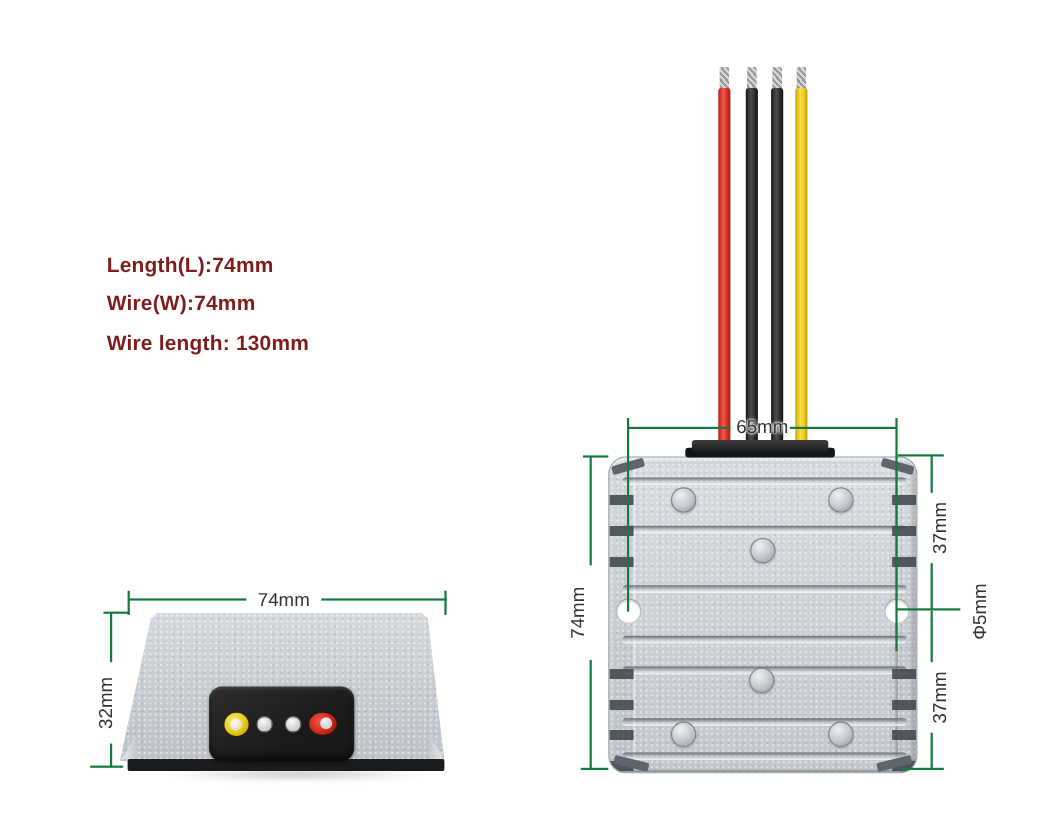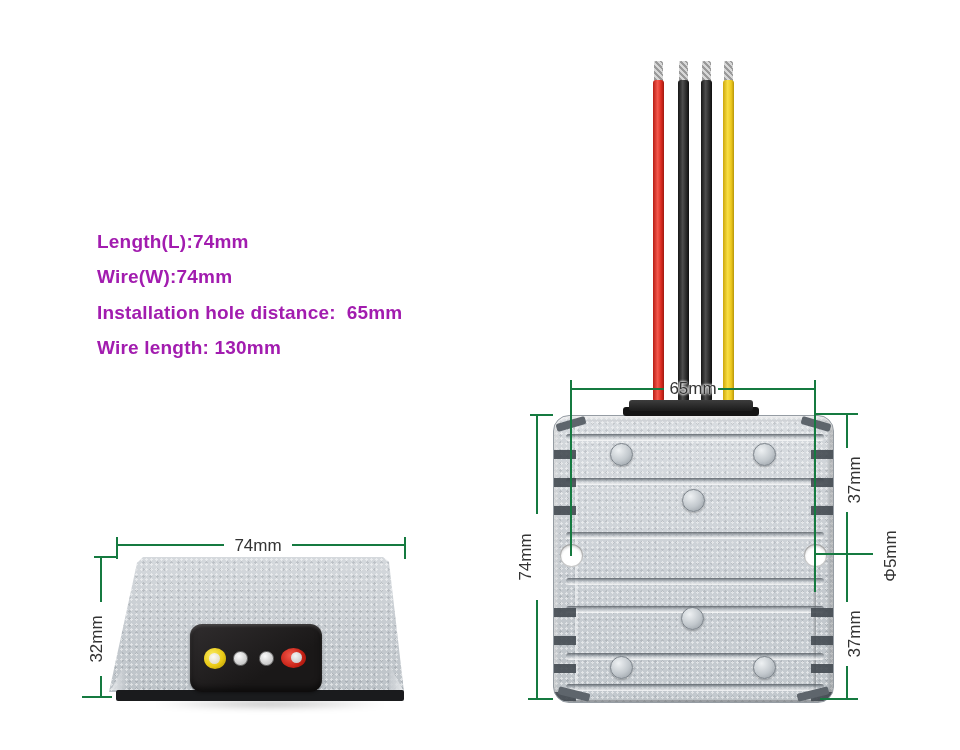--- a/index.html
+++ b/index.html
@@ -3,21 +3,21 @@
 <meta charset="utf-8">
 <style>
   html,body{margin:0;padding:0;background:#fff;}
   .canvas{
     position:relative;width:960px;height:750px;background:#ffffff;overflow:hidden;
     font-family:"Liberation Sans", sans-serif;
   }
   
   .specs{position:absolute;left:97px;top:224px;}
   .spec-line{
-    font-size:19px;font-weight:700;color:#a21caf;line-height:35.4px;
+    font-size:19px;font-weight:700;color:#7f1d1d;line-height:35.4px;
     white-space:pre;letter-spacing:.2px;
   }
   
   .dim{position:absolute;background:#157a40;z-index:30;}
   .dim-label{
     position:absolute;z-index:35;font-size:17px;color:#333;white-space:nowrap;
     transform:translate(-50%,-50%);
     text-shadow:0 0 3px #fff,0 0 3px #fff,0 0 2px #fff;
   }
   .dim-label.vert{transform:translate(-50%,-50%) rotate(-90deg);}
@@ -105,21 +105,20 @@
     background:radial-gradient(circle at 40% 35%,#f4f4f4,#bfbfbf);}
 </style>
 </head>
 <body>
 
 <div class="canvas">
 
   <div class="specs">
     <div class="spec-line">Length(L):74mm</div>
     <div class="spec-line">Wire(W):74mm</div>
-    <div class="spec-line">Installation hole distance:  65mm</div>
     <div class="spec-line">Wire length: 130mm</div>
   </div>
 
   <div class="wire-tip" style="left:654px;"></div>
   <div class="wire-tip" style="left:679px;"></div>
   <div class="wire-tip" style="left:702px;"></div>
   <div class="wire-tip" style="left:724px;"></div>
   <div class="wire red" style="left:653px;"></div>
   <div class="wire black" style="left:678px;"></div>
   <div class="wire black" style="left:701px;"></div>

